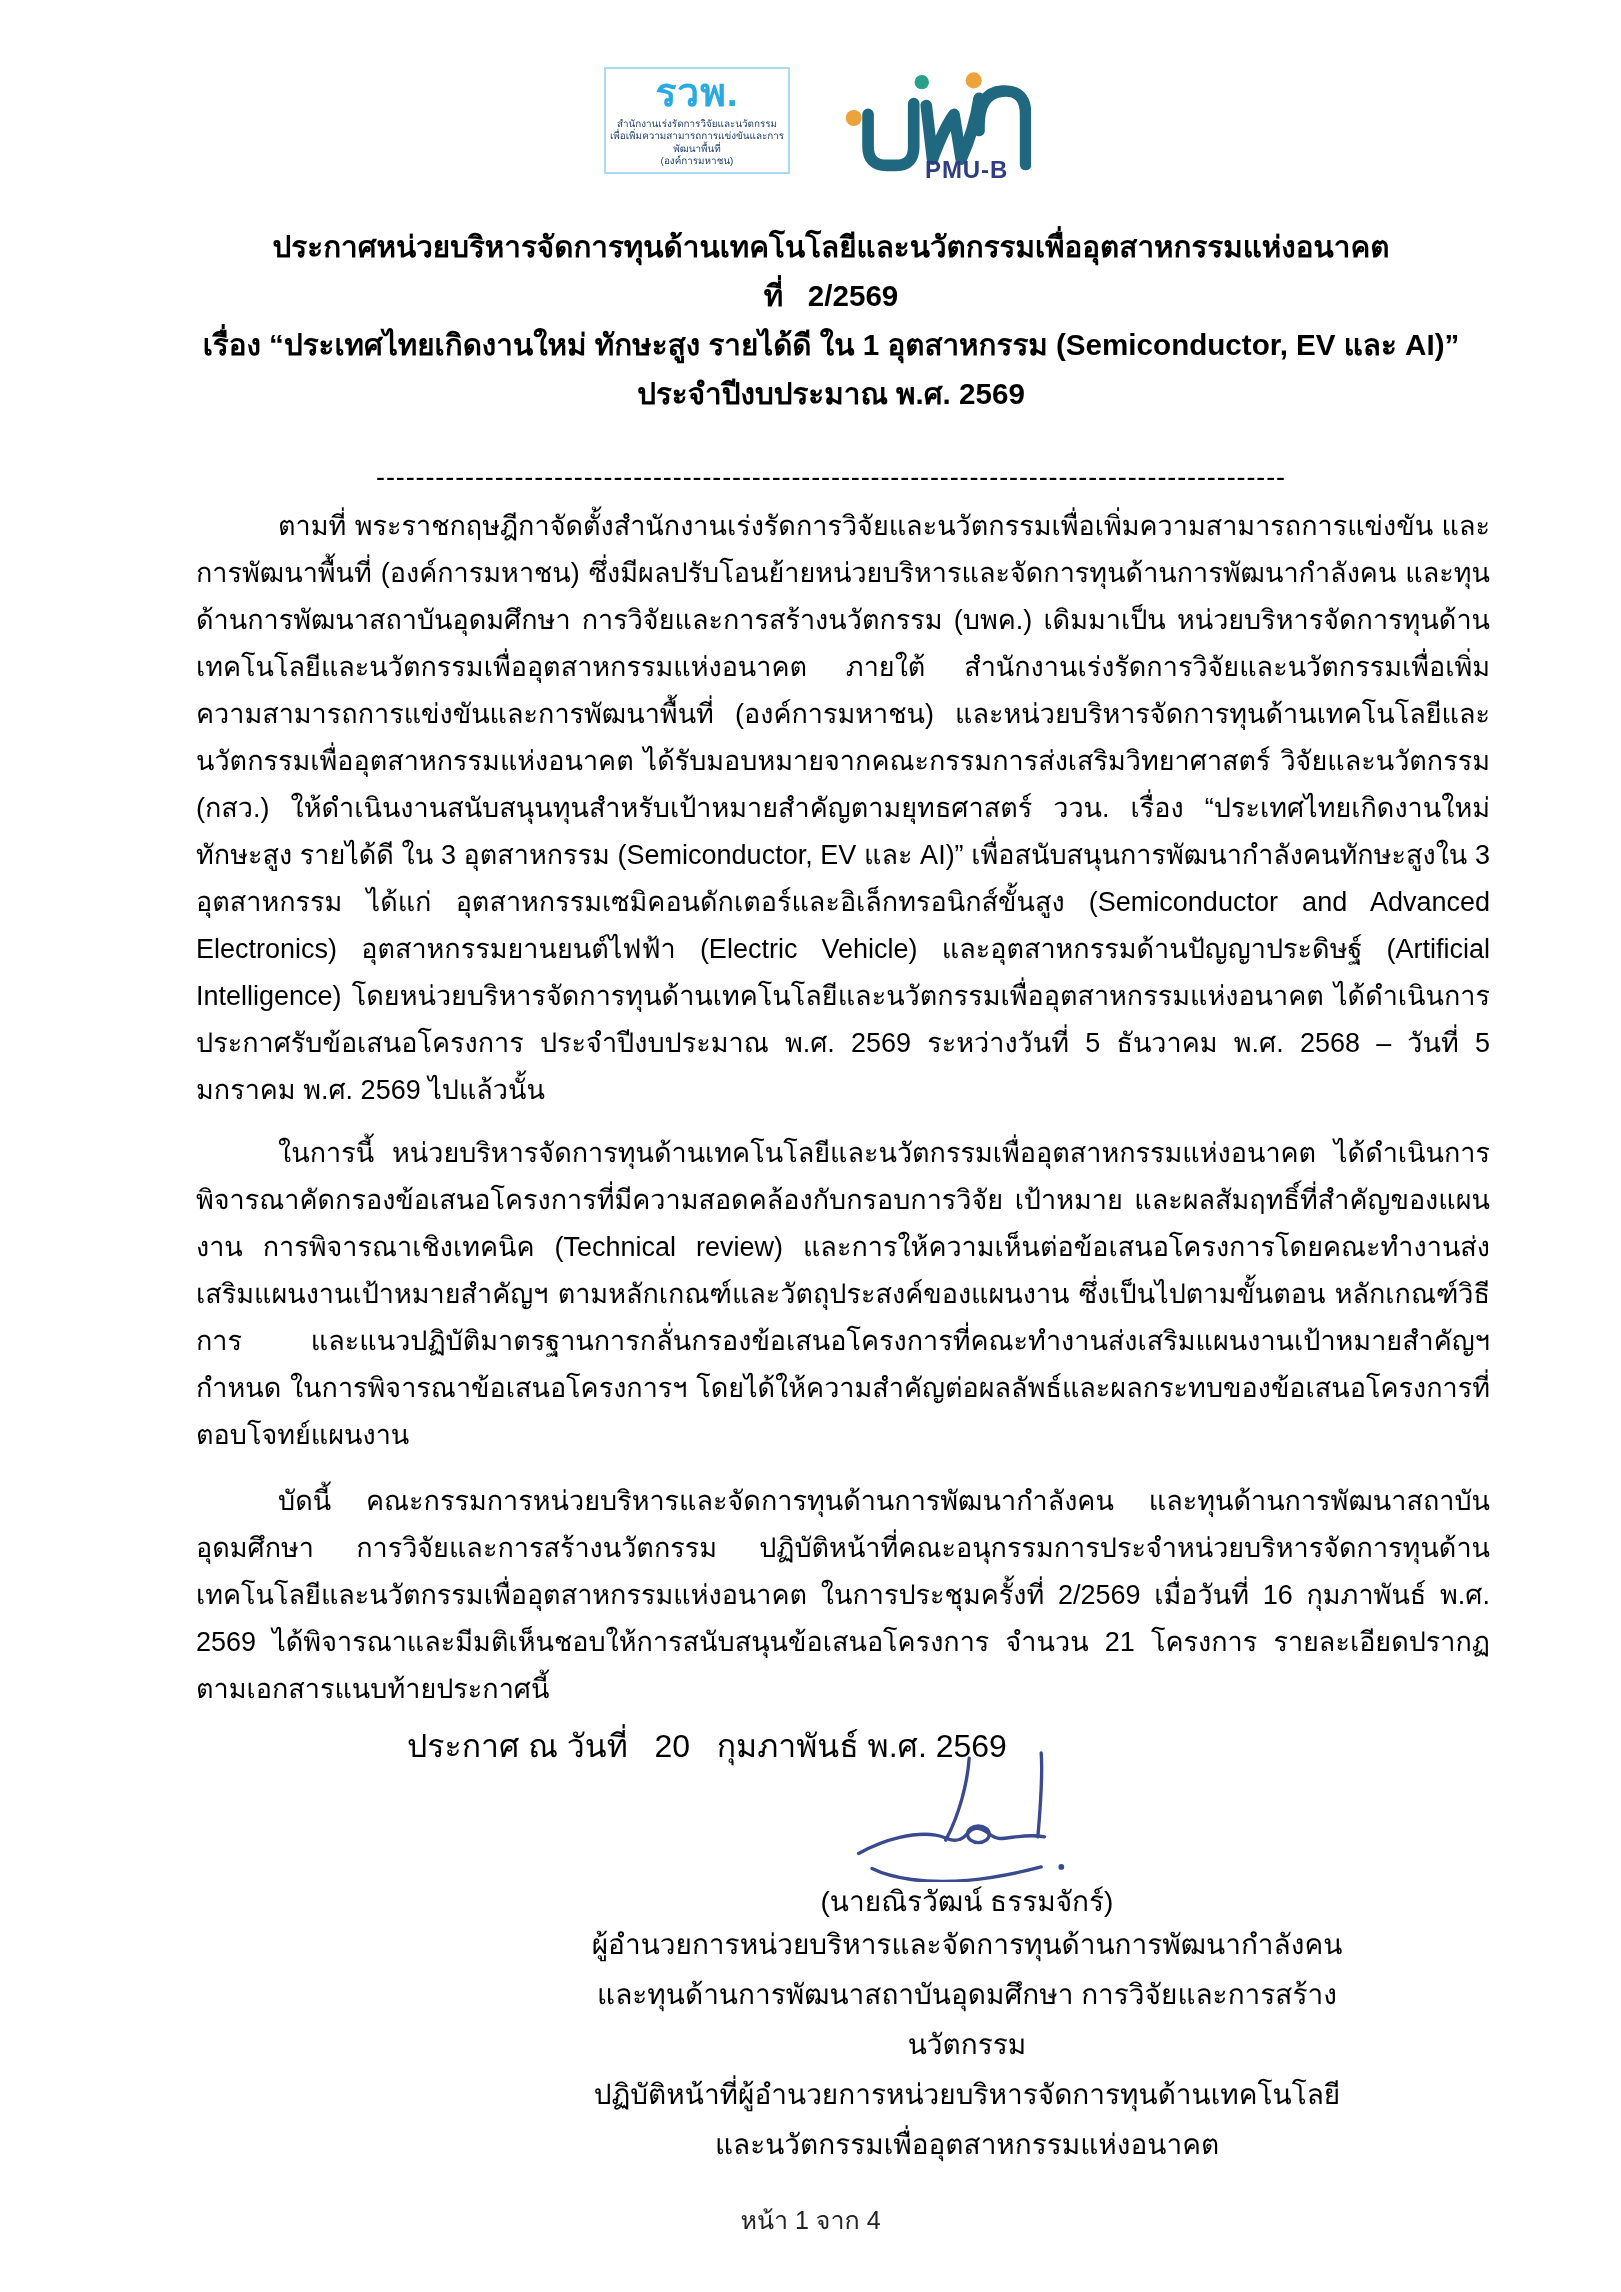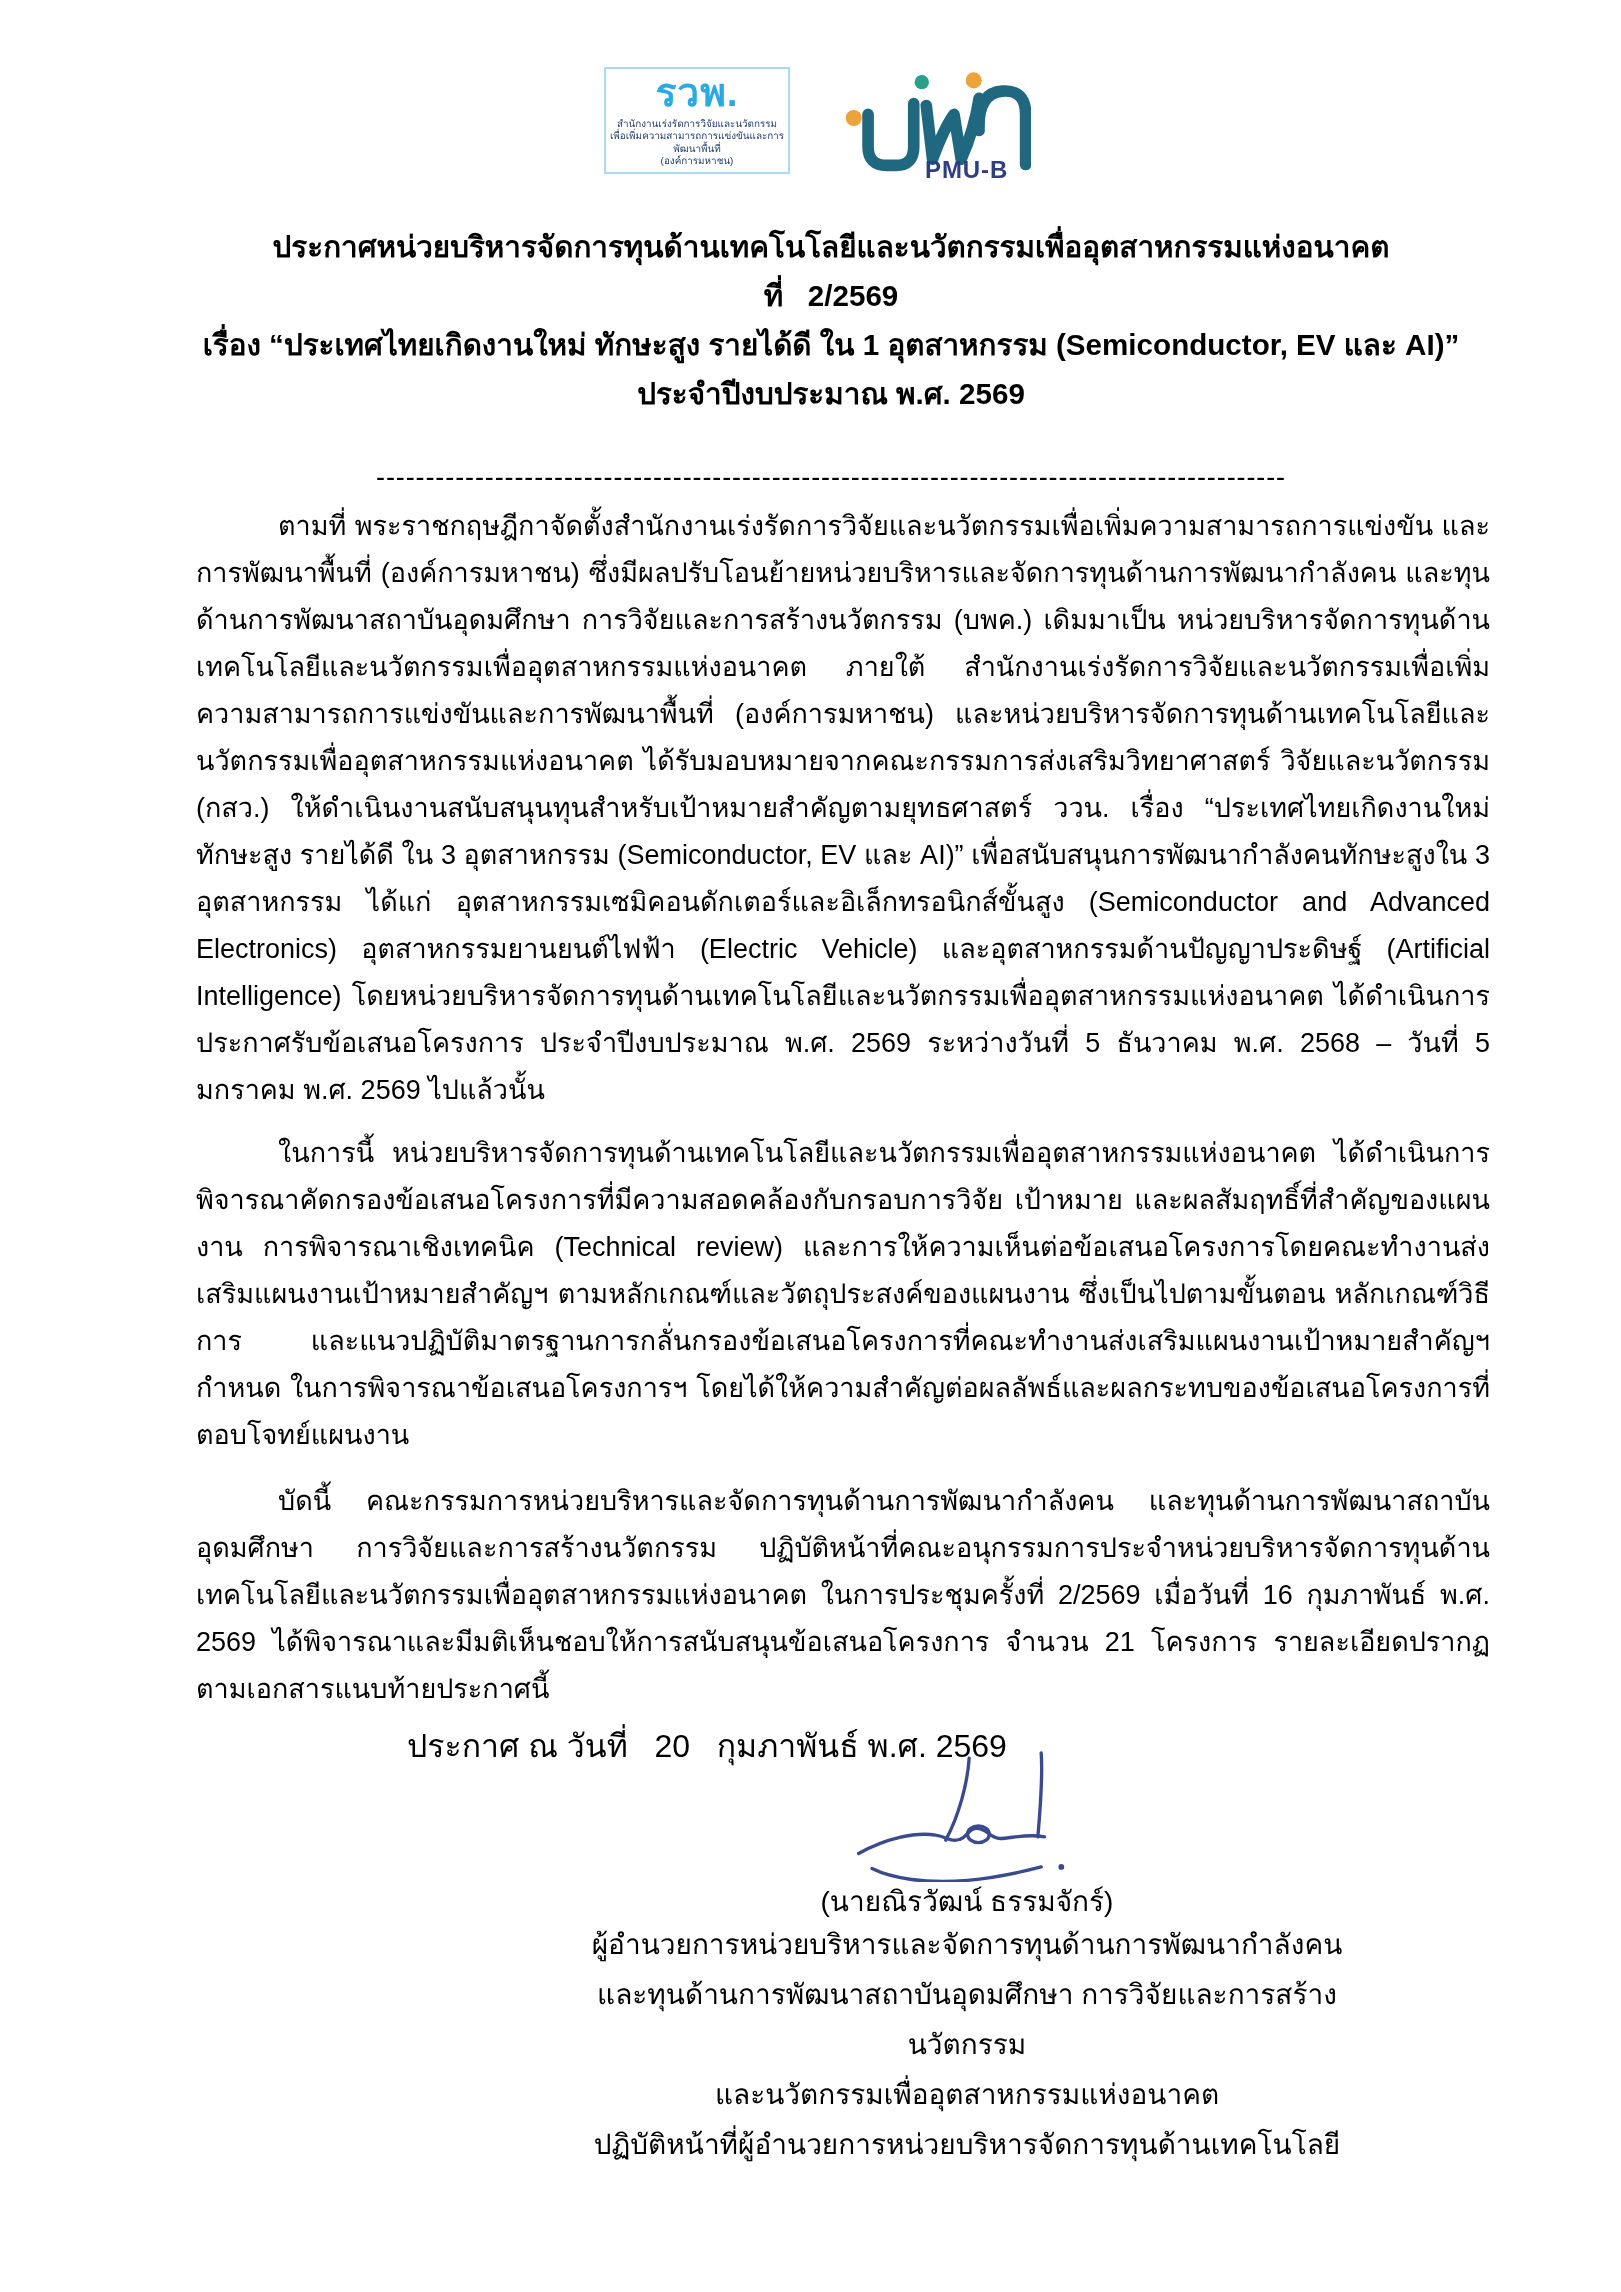--- a/index.html
+++ b/index.html
@@ -126,19 +126,20 @@
         <path d="M 238,6 C 240,34 237,72 234,106"></path>
         <path d="M 20,126 C 52,108 88,100 112,104 C 126,106 130,113 141,109 C 150,106 151,97 160,96 C 173,95 176,108 189,108 C 202,108 220,102 242,106"></path>
         <ellipse cx="163" cy="103" rx="13" ry="10"></ellipse>
         <path d="M 36,144 C 60,156 100,162 150,158 C 185,155 215,148 238,142"></path>
       </g>
       <circle cx="262" cy="142" r="3.5" fill="#3A4A8F"></circle>
     </svg>
     <div class="signer-name">(นายณิรวัฒน์ ธรรมจักร์)</div>
     <div class="signer-title">ผู้อำนวยการหน่วยบริหารและจัดการทุนด้านการพัฒนากำลังคน</div>
     <div class="signer-title">และทุนด้านการพัฒนาสถาบันอุดมศึกษา การวิจัยและการสร้างนวัตกรรม</div>
+    <div class="signer-title">ปฏิบัติหน้าที่ผู้อำนวยการหน่วยบริหารจัดการทุนด้านเทคโนโลยี</div>
     <div class="signer-title">และนวัตกรรมเพื่ออุตสาหกรรมแห่งอนาคต</div>
-    <div class="signer-title">ปฏิบัติหน้าที่ผู้อำนวยการหน่วยบริหารจัดการทุนด้านเทคโนโลยี</div>
   </div>
 
+  <div class="footer">หน้า 1 จาก 4</div>
 
 </div>
 
 
 </body></html>

